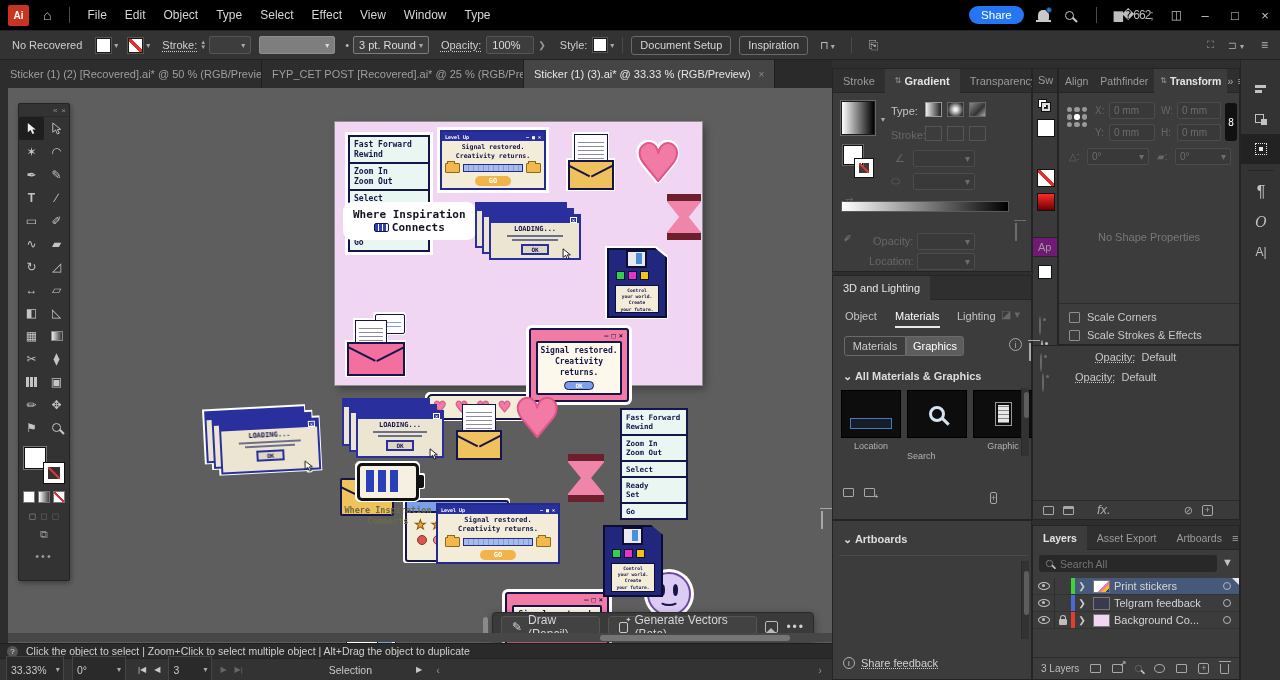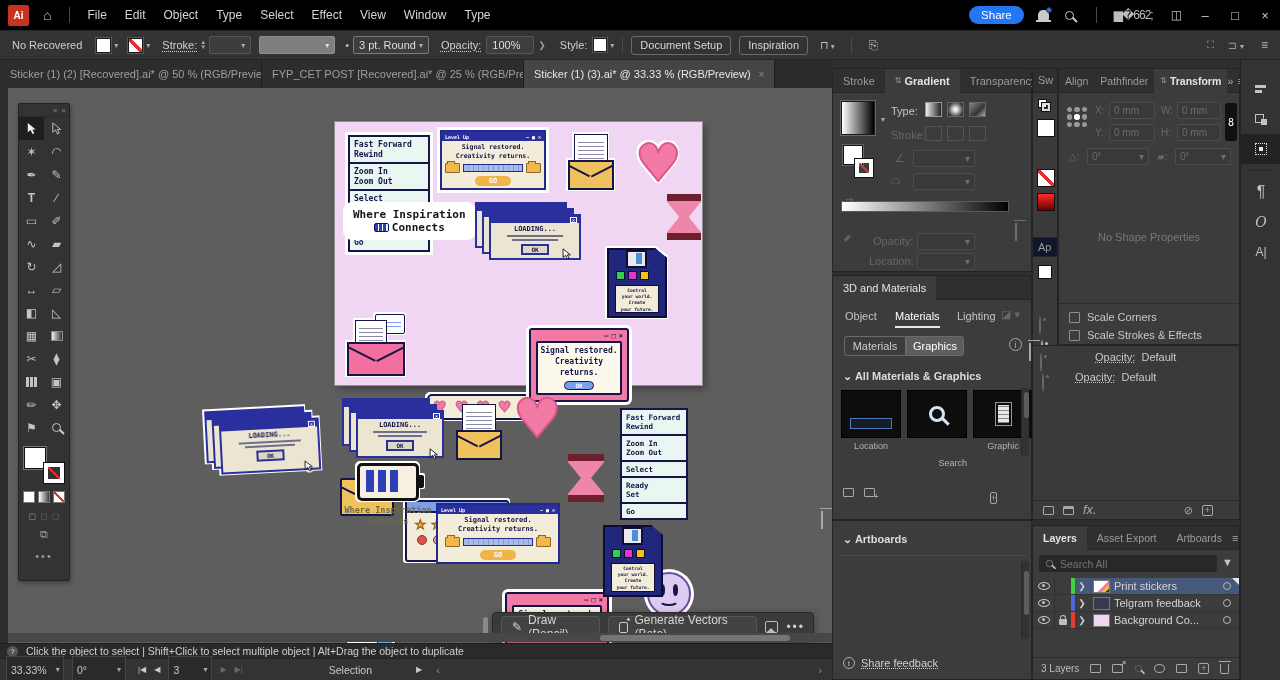--- a/index.html
+++ b/index.html
@@ -731,21 +731,21 @@
         </span>
       <span class="abs dis" style="left:36px;top:186px;font-size:11px">Location:</span>
       <span class="abs dfld" style="left:84px;top:184px;width:58px">
           <span></span>
           <span>▾</span>
         </span>
     </section>
 
     <section class="panel" style="left:0;top:215px;width:200px;height:245px">
       <div class="phead">
-          <span class="ptab on">3D and Materials</span>
+          <span class="ptab on">3D and Lighting</span>
         </div>
       <span class="abs lab" style="left:12px;top:34px">Object</span>
       <span class="abs lab" style="left:62px;top:34px;color:#fff;border-bottom:2px solid #e8e8e8;padding-bottom:4px">Materials</span>
       <span class="abs lab" style="left:124px;top:34px">Lighting</span>
       <span class="abs dis" style="left:168px;top:32px;font-size:11px">◪ ▾</span>
       <span class="abs" style="left:11px;top:60px;width:62px;height:20px;border:1px solid #6a6a6a;border-radius:3px 0 0 3px;color:#ccc;font-size:11px;display:flex;align-items:center;justify-content:center">Materials</span>
       <span class="abs" style="left:73px;top:60px;width:58px;height:20px;background:#5d5d5d;border:1px solid #6a6a6a;border-radius:0 3px 3px 0;color:#fff;font-size:11px;display:flex;align-items:center;justify-content:center">Graphics</span>
       <span class="abs" style="left:176px;top:62px;width:13px;height:13px;border:1.2px solid #a8a8a8;border-radius:50%;color:#a8a8a8;font-size:9px;text-align:center;line-height:13px">i</span>
       <span class="abs lab" style="left:10px;top:94px;color:#ddd;font-weight:bold;font-size:11px">⌄ <span>All Materials &amp; Graphics</span></span>
       <div class="abs" style="left:8px;top:114px;width:60px;height:48px;background:#0d0d0d;border:1px solid #000;display:flex;align-items:flex-end;justify-content:center">
@@ -753,21 +753,21 @@
         </div>
       <div class="abs" style="left:74px;top:114px;width:60px;height:48px;background:#0d0d0d;border:1px solid #000;display:flex;align-items:center;justify-content:center">
           <span style="width:16px;height:16px;border:3px solid #d5e4f2;border-radius:50%;position:relative">
             <i style="position:absolute;width:9px;height:3px;background:#d5e4f2;transform:rotate(45deg);right:-8px;bottom:-4px"></i>
           </span>
         </div>
       <div class="abs" style="left:140px;top:114px;width:60px;height:48px;background:#0d0d0d;border:1px solid #000;display:flex;align-items:center;justify-content:center">
           <span style="width:17px;height:24px;background:#e8e8e8;border:1px solid #999;display:block;background-image:repeating-linear-gradient(#e8e8e8 0 3px,#888 3px 4px);background-clip:content-box;padding:2px"></span>
         </div>
       <span class="abs" style="left:8px;top:165px;width:60px;text-align:center;font-size:9px;color:#b2b2b2">Location</span>
-      <span class="abs" style="left:74px;top:182px;width:60px;text-align:right;font-size:9px;color:#b2b2b2">Search</span>
+      <span class="abs" style="left:74px;top:175px;width:60px;text-align:left;font-size:9px;color:#b2b2b2">Search</span>
       <span class="abs" style="left:140px;top:165px;width:60px;text-align:center;font-size:9px;color:#b2b2b2">Graphic</span>
       <div class="scrollv" style="right:2px;top:112px;height:68px">
           <span class="th" style="top:4px;height:26px"></span>
         </div>
       <span class="abs" style="left:10px;top:212px;display:flex;gap:10px">
         <i class="i-sq"></i>
         <i class="i-sq" style="position:relative">
             <b style="position:absolute;right:-4px;bottom:-4px;font-size:7px;color:#a8a8a8">+</b>
           </i>
       </span>
@@ -787,21 +787,21 @@
       </span>
     </section>
 
     <div class="abs" style="left:200px;top:8px;width:26px;height:452px;background:#3a3a3a;border:1px solid #242424">
       <div style="height:24px;background:#2f2f2f;border-bottom:1px solid #262626;color:#9b9b9b;font-size:11px;padding:5px 0 0 5px;overflow:hidden">Sw</div>
       <span class="abs" style="left:5px;top:30px;width:9px;height:9px;background:#fff;border:1px solid #111"></span>
       <span class="abs" style="left:9px;top:34px;width:8px;height:8px;border:2px solid #ddd;outline:1px solid #111"></span>
       <div class="abs" style="left:4px;top:50px;width:18px;height:18px;background:#fff;border:1px solid #111"></div>
       <div class="abs" style="left:4px;top:100px;width:18px;height:18px;border:1px solid #111;background:linear-gradient(45deg,transparent 42%,#e03030 42%,#e03030 58%,transparent 58%),#fff"></div>
       <div class="abs" style="left:4px;top:124px;width:18px;height:18px;border:1px solid #111;background:linear-gradient(#ff2a2a,#6a0000)"></div>
-      <div class="abs" style="left:0;top:168px;width:24px;height:20px;background:#0f172a;border-top:1px solid #262626;border-bottom:1px solid #262626;color:#9b9b9b;font-size:11px;padding:3px 0 0 5px">Ap</div>
+      <div class="abs" style="left:0;top:168px;width:24px;height:20px;background:#701a75;border-top:1px solid #262626;border-bottom:1px solid #262626;color:#9b9b9b;font-size:11px;padding:3px 0 0 5px">Ap</div>
       <div class="abs" style="left:5px;top:196px;width:14px;height:14px;background:#fff;border:1px solid #111"></div>
       <span class="abs eye off" style="left:6px;top:224px"></span>
       <span class="abs eye" style="left:6px;top:248px"></span>
     </div>
 
     <section class="panel" style="left:226px;top:8px;width:182px;height:277px">
       <div class="phead" style="font-size:10.5px">
         <span class="ptab" style="padding:0 6px">Align</span>
         <span class="ptab" style="padding:0 6px">Pathfinder</span>
         <span class="ptab on" style="padding:0 6px">
@@ -862,21 +862,21 @@
     </section>
 
     <div class="abs" style="left:200px;top:285px;width:208px;height:175px;background:#3a3a3a;border:1px solid #242424">
       <span class="abs eye off" style="left:7px;top:8px"></span>
       <span class="abs" style="left:62px;top:5px;font-size:11px;color:#c8c8c8"><u style="text-decoration-style:dotted">Opacity:</u>&nbsp;&nbsp;<span>Default</span></span>
       <span class="abs eye off" style="left:7px;top:28px"></span>
       <span class="abs" style="left:42px;top:25px;font-size:11px;color:#c8c8c8"><u style="text-decoration-style:dotted">Opacity:</u>&nbsp;&nbsp;<span>Default</span></span>
       <div class="abs" style="left:0;bottom:18px;width:100%;height:1px;background:#2c2c2c"></div>
       <span class="abs i-sq" style="left:10px;bottom:4px"></span>
       <span class="abs i-sq" style="left:30px;bottom:4px;background:linear-gradient(#a8a8a8 0 2px,transparent 2px)"></span>
-      <span class="abs" style="left:50px;bottom:2px;color:#a8a8a8;font-size:13px;font-style:italic">fx.</span>
+      <span class="abs" style="left:64px;bottom:2px;color:#a8a8a8;font-size:13px;font-style:italic">fx.</span>
       <span class="abs" style="right:46px;bottom:2px;color:#a8a8a8;font-size:11px">⊘</span>
       <span class="abs i-boxp" style="right:26px;bottom:3px">+</span>
       <span class="abs i-trash" style="right:8px;bottom:3px"></span>
     </div>
 
     <section class="panel" style="left:200px;top:465px;width:208px;height:155px">
       <div class="phead" style="font-size:10.5px">
         <span class="ptab on">
             <b>Layers</b>
           </span>
@@ -953,21 +953,21 @@
         </div>
       <div style="height:1px;background:#262626;margin:6px 6px"></div>
       <div class="cic">¶</div>
       <div class="cic" style="font-family:'DejaVu Serif',serif;font-style:italic;font-size:14px">O</div>
       <div class="cic" style="font-size:12px">A|</div>
     </div>
   </div>
 
   <div id="hintbar">
     <span class="qmark">?</span>
-    <span>Click the object to select   |   Shift+Click to select multiple object   |   Alt+Drag the object to duplicate</span>
+    <span>Click the object to select   |   Zoom+Click to select multiple object   |   Alt+Drag the object to duplicate</span>
   </div>
 
   <div id="statusbar">
     <span class="sb-fld" style="width:58px;margin-left:6px;justify-content:space-between">
         <span>33.33%</span>
         <span class="cv">▾</span>
       </span>
     <span class="sb-fld" style="width:54px;margin-left:8px;justify-content:space-between">
         <span>0°</span>
         <span class="cv">▾</span>

